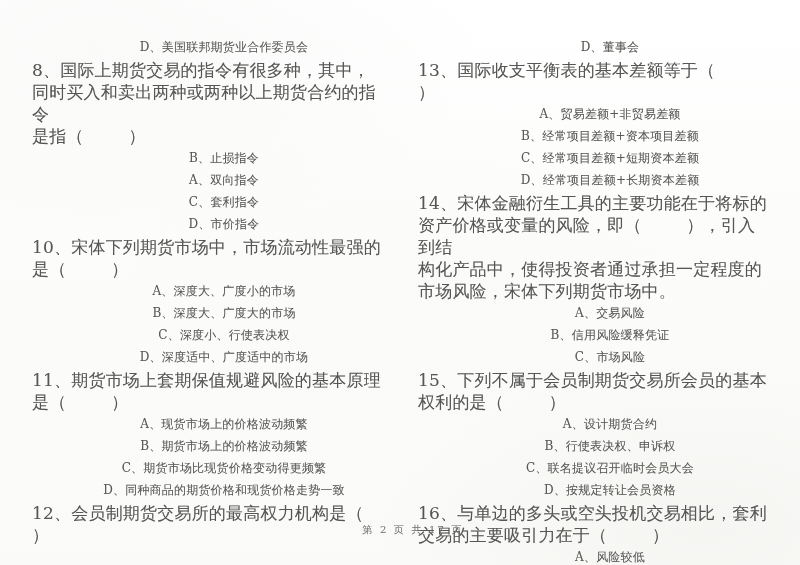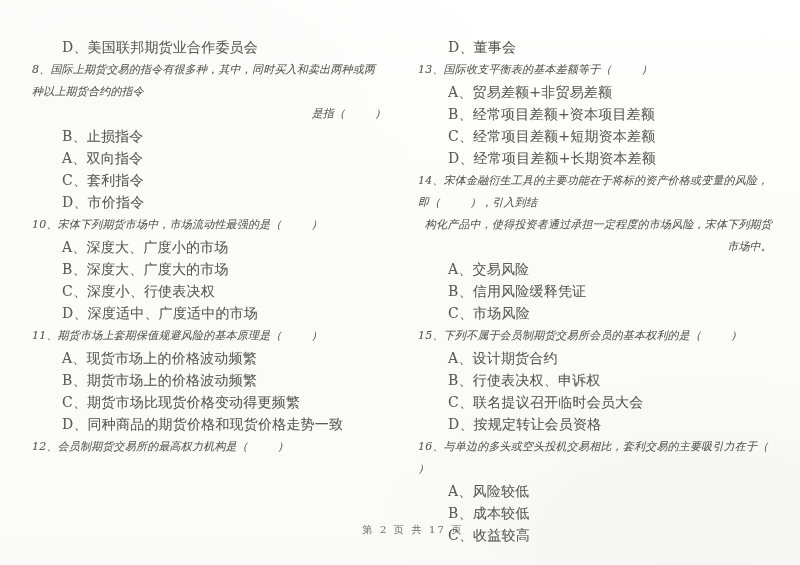--- a/index.html
+++ b/index.html
@@ -45,39 +45,38 @@
   .col {
     width: 358px;
     flex: 0 0 358px;
   }
 
   
   .qblock {
     margin-bottom: 1px;
   }
   .qstem {
-    font-size: 11px;
+    font-size: 17px;
     line-height: 22px;
     color: #4a4a48;
     letter-spacing: 0.2px;
     padding-left: 4px;
     text-indent: 0;
     white-space: pre-wrap;
-    font-style: italic;
   }
   .qstem.cont {
     padding-left: 4px;
-    text-align: right;
   }
   .opt {
-    font-size: 14px;
+    font-size: 12px;
     line-height: 22px;
     color: #4d4d4b;
     letter-spacing: 0.2px;
     padding-left: 34px;
+    text-align: center;
   }
 
   
   .qstem, .opt, .footer-text {
     text-shadow: 0 0 0.6px rgba(90,90,90,0.28);
     opacity: 0.93;
   }
 
   
   .footer {

